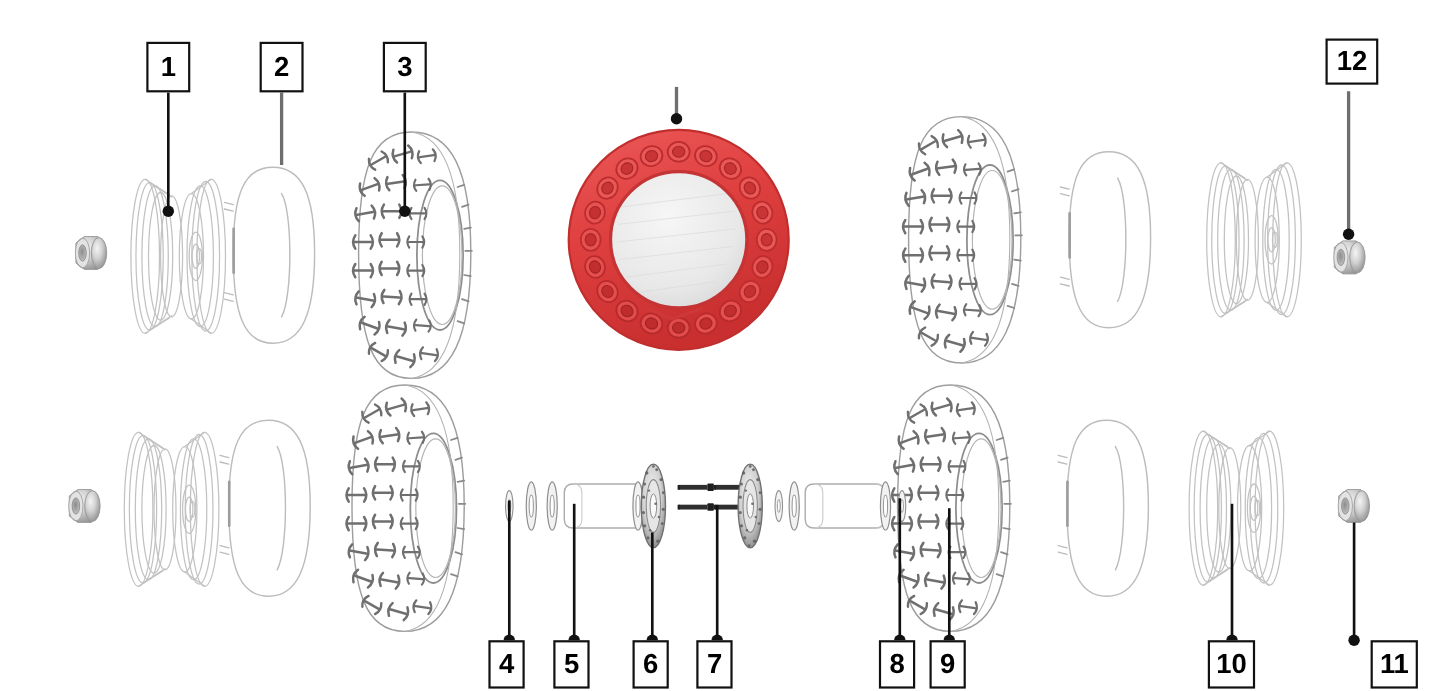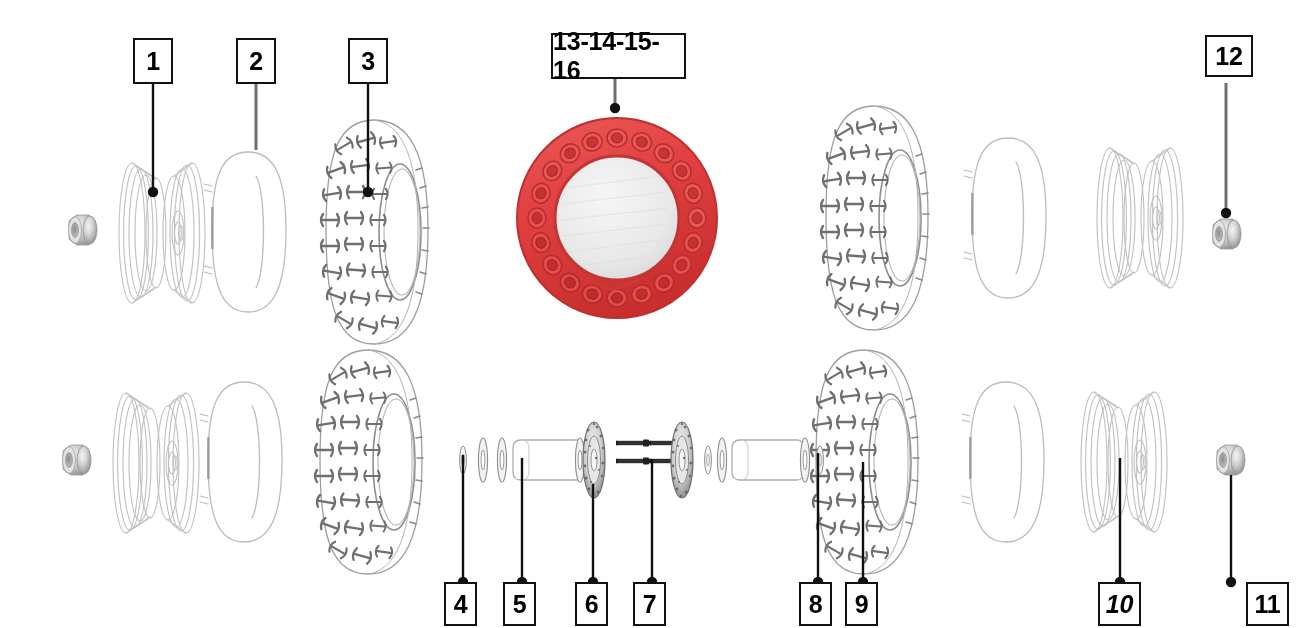--- a/index.html
+++ b/index.html
@@ -471,25 +471,24 @@
         <circle cx="863" cy="582" r="5.2"></circle>
         <circle cx="1120" cy="582" r="5.2"></circle>
         <circle cx="1231" cy="582" r="5.2"></circle>
       </g>
   </svg>
 
   <div id="callout-layer" class="layer" style="z-index:40;">
       <div class="callout num" style="left: 133px; top: 38px; width: 40px; height: 46px;">1</div>
       <div class="callout num" style="left: 236px; top: 38px; width: 40px; height: 46px;">2</div>
       <div class="callout num" style="left: 348px; top: 38px; width: 40px; height: 46px;">3</div>
-      <div class="callout wide" style="left: 551px; top: 33px; width: 135px; height: 46px;">13-14-15-16</div>
       <div class="callout num" style="left: 1205px; top: 35px; width: 48px; height: 42px;">12</div>
       <div class="callout num" style="left: 444px; top: 582px; width: 33px; height: 44px;">4</div>
       <div class="callout num" style="left: 503px; top: 582px; width: 33px; height: 44px;">5</div>
       <div class="callout num" style="left: 575px; top: 582px; width: 33px; height: 44px;">6</div>
       <div class="callout num" style="left: 633px; top: 582px; width: 33px; height: 44px;">7</div>
       <div class="callout num" style="left: 799px; top: 582px; width: 33px; height: 44px;">8</div>
       <div class="callout num" style="left: 845px; top: 582px; width: 33px; height: 44px;">9</div>
-      <div class="callout num" style="left: 1098px; top: 582px; width: 43px; height: 44px; font-style: italic;">10</div>
+      <div class="callout num" style="left: 1098px; top: 582px; width: 43px; height: 44px;">10</div>
       <div class="callout num" style="left: 1210px; top: 582px; width: 43px; height: 44px; margin-left: 36px;">11</div>
     </div>
 
 </div>
 
 </body></html>

